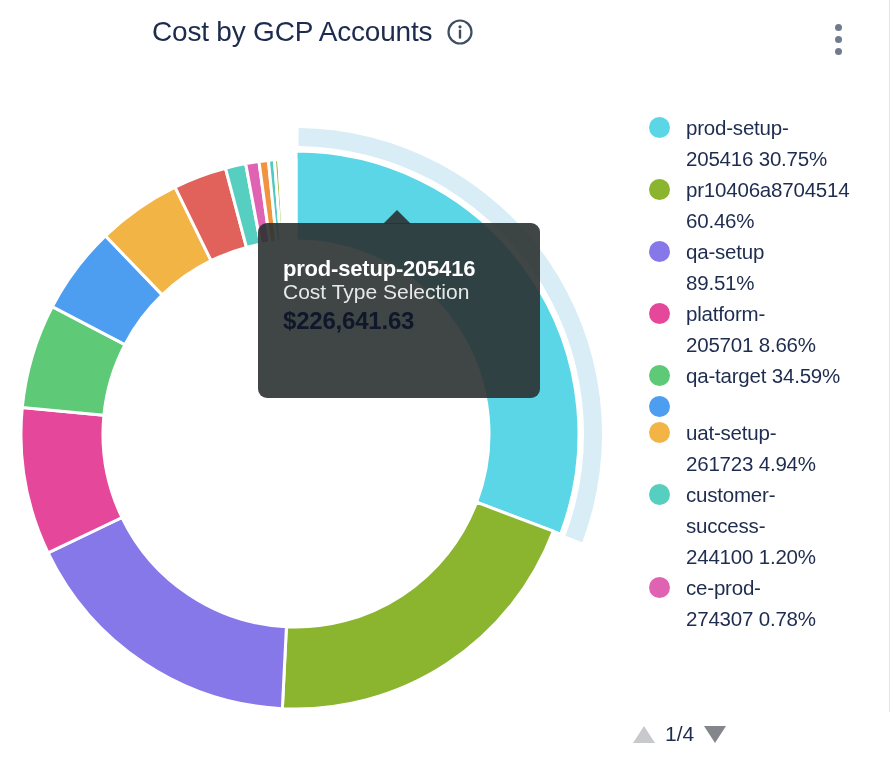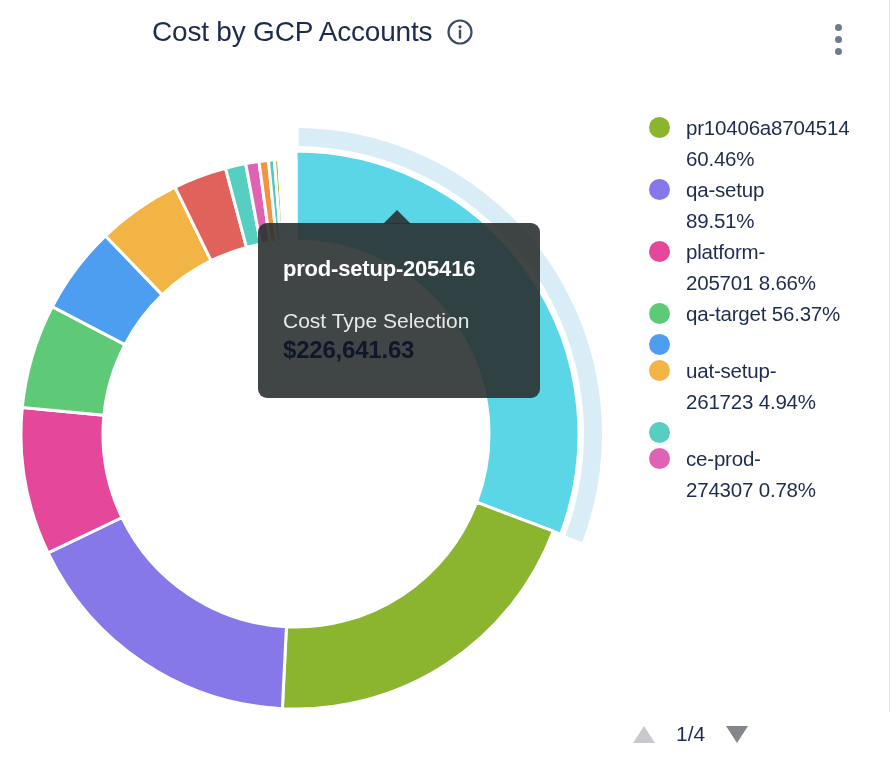--- a/index.html
+++ b/index.html
@@ -13,31 +13,31 @@
   .kebab{position:absolute;left:827px;top:21px;width:22px;height:36px;display:flex;flex-direction:column;align-items:center;justify-content:center;gap:5px;cursor:pointer;}
   .kebab .dot{width:7px;height:7px;border-radius:50%;background:#6f7b8e;}
 
   
   .chart-svg{position:absolute;left:0;top:0;}
 
   
   .tooltip{position:absolute;left:258px;top:223px;width:282px;height:175px;background:rgba(43,49,49,0.9);border-radius:9px;box-sizing:border-box;padding:34px 25px 8px 25px;z-index:5;}
   .tooltip .arrow{position:absolute;top:-13px;left:125px;width:0;height:0;border-left:14px solid transparent;border-right:14px solid transparent;border-bottom:14px solid rgba(43,49,49,0.9);}
   .tt-title{color:#ffffff;font-size:22px;font-weight:bold;line-height:24px;letter-spacing:-0.2px;}
-  .tt-label{color:#e6e9e9;font-size:21px;line-height:22px;margin-top:29px;}
+  .tt-label{color:#e6e9e9;font-size:21px;line-height:22px;}
   .tt-value{color:#0f172a;font-size:24px;font-weight:bold;line-height:26px;margin-top:5px;letter-spacing:-0.2px;}
 
   
   .legend{position:absolute;left:649px;top:112px;width:240px;height:600px;overflow:hidden;}
   .legend-item{display:flex;align-items:flex-start;cursor:pointer;}
   .legend-dot{flex:0 0 21px;width:21px;height:21px;border-radius:50%;margin-top:5px;margin-right:16px;}
   .legend-text{font-size:20.5px;line-height:31px;color:#1e2c4f;letter-spacing:-0.2px;}
 
   
-  .pager{position:absolute;left:633px;top:722px;display:flex;align-items:center;gap:21px;}
+  .pager{position:absolute;left:633px;top:722px;display:flex;align-items:center;gap:10px;}
   .tri-up{width:0;height:0;border-left:11px solid transparent;border-right:11px solid transparent;border-bottom:17px solid #c7c9cc;cursor:default;}
   .tri-down{width:0;height:0;border-left:11px solid transparent;border-right:11px solid transparent;border-top:17px solid #83868b;cursor:pointer;}
   .pager-label{font-size:21px;color:#1e2c4f;}
 </style>
 </head>
 <body>
 
 <div class="panel">
 
   <div class="header-row">
@@ -78,20 +78,27 @@
 
   <div class="tooltip">
     <div class="arrow"></div>
     <div class="tt-title">prod-setup-205416</div>
     <div class="tt-label">Cost Type Selection</div>
     <div class="tt-value">$226,641.63</div>
   </div>
 
   <div id="legend" class="legend">
       <div class="legend-item">
+        <span class="legend-dot" style="background: rgb(91, 214, 230);"></span>
+        <div class="legend-text">
+          <div>prod-setup-</div>
+          <div>205416 30.75%</div>
+        </div>
+      </div>
+      <div class="legend-item">
         <span class="legend-dot" style="background: rgb(139, 180, 47);"></span>
         <div class="legend-text">
           <div>pr10406a8704514</div>
           <div>60.46%</div>
         </div>
       </div>
       <div class="legend-item">
         <span class="legend-dot" style="background: rgb(134, 120, 232);"></span>
         <div class="legend-text">
           <div>qa-setup</div>
@@ -101,35 +108,40 @@
       <div class="legend-item">
         <span class="legend-dot" style="background: rgb(229, 72, 154);"></span>
         <div class="legend-text">
           <div>platform-</div>
           <div>205701 8.66%</div>
         </div>
       </div>
       <div class="legend-item">
         <span class="legend-dot" style="background: rgb(94, 201, 119);"></span>
         <div class="legend-text">
-          <div>qa-target 56.37%</div>
+          <div>qa-target 34.59%</div>
         </div>
       </div>
       <div class="legend-item">
         <span class="legend-dot" style="background: rgb(77, 158, 240);"></span>
       </div>
       <div class="legend-item">
         <span class="legend-dot" style="background: rgb(242, 181, 69);"></span>
         <div class="legend-text">
           <div>uat-setup-</div>
           <div>261723 4.94%</div>
         </div>
       </div>
       <div class="legend-item">
         <span class="legend-dot" style="background: rgb(86, 207, 193);"></span>
+        <div class="legend-text">
+          <div>customer-</div>
+          <div>success-</div>
+          <div>244100 1.20%</div>
+        </div>
       </div>
       <div class="legend-item">
         <span class="legend-dot" style="background: rgb(224, 99, 179);"></span>
         <div class="legend-text">
           <div>ce-prod-</div>
           <div>274307 0.78%</div>
         </div>
       </div>
     </div>
 

